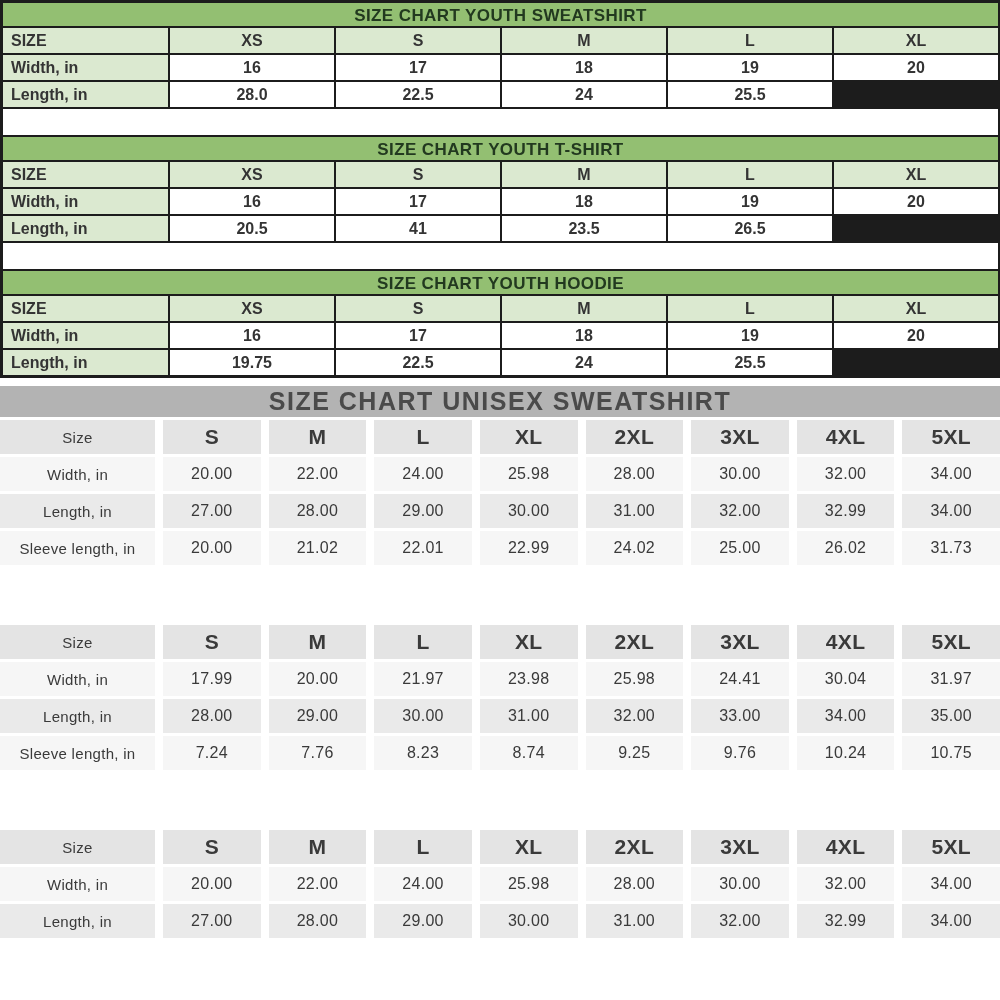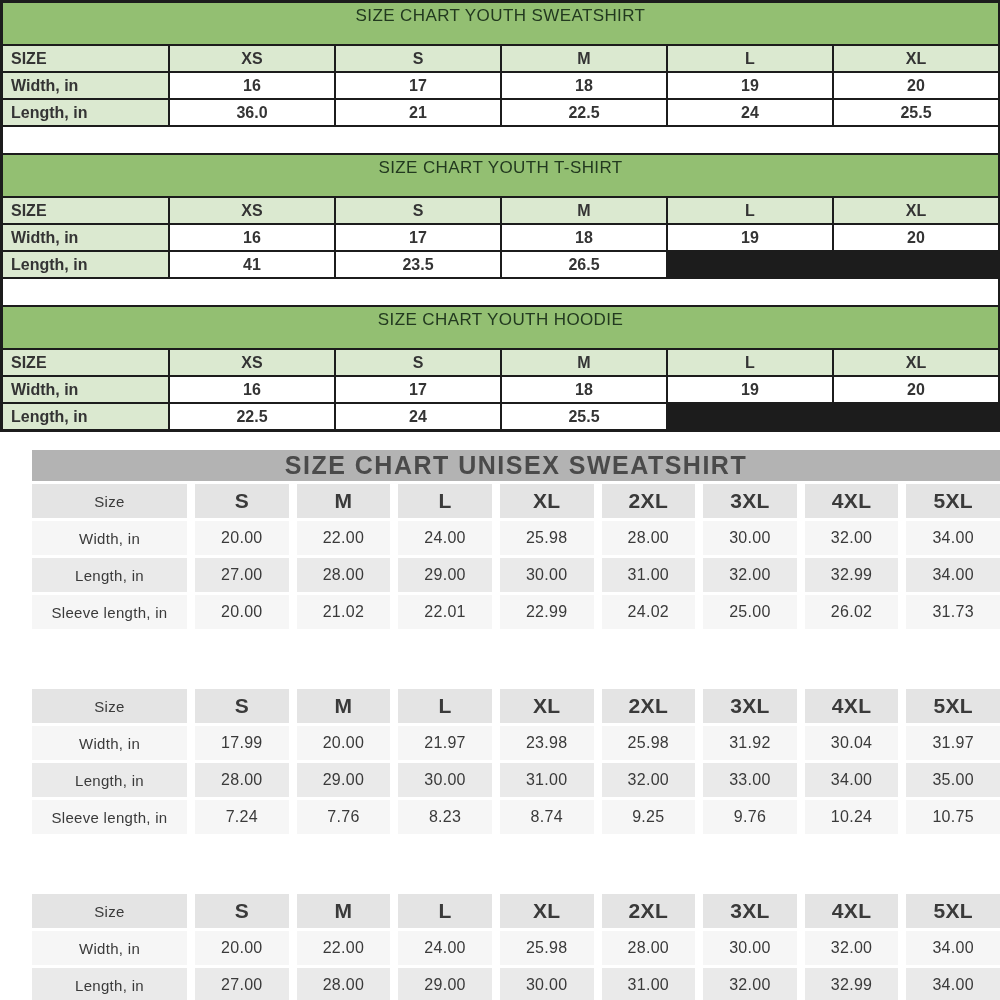--- a/index.html
+++ b/index.html
@@ -27,38 +27,38 @@
   .youth-section{
     border:3px solid var(--youth-border);
     border-right-width:2px;
     display:flex;flex-direction:column;gap:26px;
   }
   .youth-table{border-top:2px solid var(--youth-border);border-bottom:2px solid var(--youth-border);}
   .youth-table:first-child{border-top:none;}
   .youth-table:last-child{border-bottom:none;}
   .youth-title{
     background:var(--youth-title-bg);color:var(--youth-title-text);
-    height:43px;line-height:25px;text-align:center;
-    font-size:17px;font-weight:normal;letter-spacing:.4px;
+    height:25px;line-height:25px;text-align:center;
+    font-size:17px;font-weight:bold;letter-spacing:.4px;
     border-bottom:2px solid var(--youth-border);
   }
   .youth-grid{
     display:grid;grid-template-columns:165px repeat(5,1fr);
     background:var(--youth-border);gap:2px;
   }
   .youth-cell{
     background:var(--youth-cell-bg);height:25px;
     display:flex;align-items:center;justify-content:center;
     font-size:16px;font-weight:bold;color:var(--youth-text);
   }
   .youth-head{background:var(--youth-header-bg);}
   .youth-label-col{justify-content:flex-start;padding-left:8px;background:var(--youth-header-bg);}
 
   
-  .unisex-section{margin-top:18px;padding-left:32px;}
+  .unisex-section{margin-top:8px;}
   .unisex-table{margin-top:0;}
   .unisex-table + .unisex-table{margin-top:57px;}
   .unisex-title{
     background:var(--unisex-title-bg);color:var(--unisex-title-text);
     height:31px;line-height:31px;text-align:center;
     font-size:25px;font-weight:bold;letter-spacing:1.5px;
   }
   .unisex-grid{
     display:grid;grid-template-columns:155px repeat(8,1fr);
     gap:3px 8px;padding-top:3px;background:#ffffff;
@@ -87,22 +87,21 @@
           <div class="youth-cell youth-head">M</div>
           <div class="youth-cell youth-head">L</div>
           <div class="youth-cell youth-head">XL</div>
           <div class="youth-cell youth-label-col">Width, in</div>
           <div class="youth-cell">16</div>
           <div class="youth-cell">17</div>
           <div class="youth-cell">18</div>
           <div class="youth-cell">19</div>
           <div class="youth-cell">20</div>
           <div class="youth-cell youth-label-col">Length, in</div>
-          <div class="youth-cell">36.0</div>
-          <div class="youth-cell">21</div>
+          <div class="youth-cell">28.0</div>
           <div class="youth-cell">22.5</div>
           <div class="youth-cell">24</div>
           <div class="youth-cell">25.5</div>
         </div>
       </div>
       <div class="youth-table">
         <div class="youth-title">SIZE CHART YOUTH T-SHIRT</div>
         <div class="youth-grid">
           <div class="youth-cell youth-head youth-label-col">SIZE</div>
           <div class="youth-cell youth-head">XS</div>
@@ -110,20 +109,21 @@
           <div class="youth-cell youth-head">M</div>
           <div class="youth-cell youth-head">L</div>
           <div class="youth-cell youth-head">XL</div>
           <div class="youth-cell youth-label-col">Width, in</div>
           <div class="youth-cell">16</div>
           <div class="youth-cell">17</div>
           <div class="youth-cell">18</div>
           <div class="youth-cell">19</div>
           <div class="youth-cell">20</div>
           <div class="youth-cell youth-label-col">Length, in</div>
+          <div class="youth-cell">20.5</div>
           <div class="youth-cell">41</div>
           <div class="youth-cell">23.5</div>
           <div class="youth-cell">26.5</div>
         </div>
       </div>
       <div class="youth-table">
         <div class="youth-title">SIZE CHART YOUTH HOODIE</div>
         <div class="youth-grid">
           <div class="youth-cell youth-head youth-label-col">SIZE</div>
           <div class="youth-cell youth-head">XS</div>
@@ -131,20 +131,21 @@
           <div class="youth-cell youth-head">M</div>
           <div class="youth-cell youth-head">L</div>
           <div class="youth-cell youth-head">XL</div>
           <div class="youth-cell youth-label-col">Width, in</div>
           <div class="youth-cell">16</div>
           <div class="youth-cell">17</div>
           <div class="youth-cell">18</div>
           <div class="youth-cell">19</div>
           <div class="youth-cell">20</div>
           <div class="youth-cell youth-label-col">Length, in</div>
+          <div class="youth-cell">19.75</div>
           <div class="youth-cell">22.5</div>
           <div class="youth-cell">24</div>
           <div class="youth-cell">25.5</div>
         </div>
       </div>
     </section>
   <section class="unisex-section">
       <div class="unisex-table">
         <div class="unisex-title">SIZE CHART UNISEX SWEATSHIRT</div>
         <div class="unisex-grid">
@@ -196,21 +197,21 @@
           <div class="u-cell u-head">2XL</div>
           <div class="u-cell u-head">3XL</div>
           <div class="u-cell u-head">4XL</div>
           <div class="u-cell u-head">5XL</div>
           <div class="u-cell u-rowlabel u-light">Width, in</div>
           <div class="u-cell u-light">17.99</div>
           <div class="u-cell u-light">20.00</div>
           <div class="u-cell u-light">21.97</div>
           <div class="u-cell u-light">23.98</div>
           <div class="u-cell u-light">25.98</div>
-          <div class="u-cell u-light">31.92</div>
+          <div class="u-cell u-light">24.41</div>
           <div class="u-cell u-light">30.04</div>
           <div class="u-cell u-light">31.97</div>
           <div class="u-cell u-rowlabel u-mid">Length, in</div>
           <div class="u-cell u-mid">28.00</div>
           <div class="u-cell u-mid">29.00</div>
           <div class="u-cell u-mid">30.00</div>
           <div class="u-cell u-mid">31.00</div>
           <div class="u-cell u-mid">32.00</div>
           <div class="u-cell u-mid">33.00</div>
           <div class="u-cell u-mid">34.00</div>

